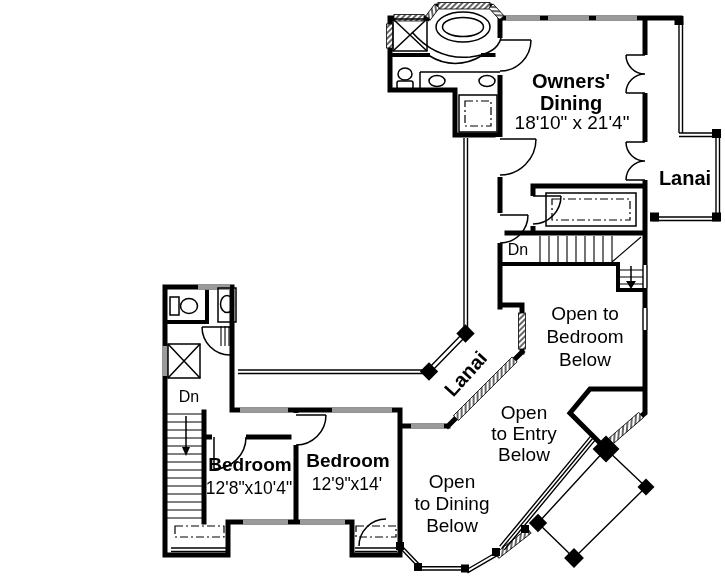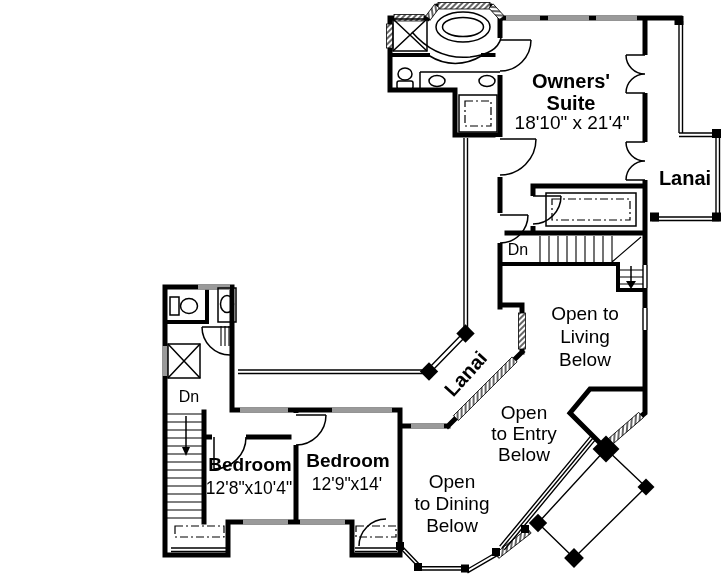--- a/index.html
+++ b/index.html
@@ -195,27 +195,27 @@
     <ellipse class="fix" cx="227" cy="304" rx="6.5" ry="8.5"></ellipse>
     <path class="tread" d="M221,326 V346 M225,326 V346 M229,326 V346 M233,326 V346"></path>
     <rect class="fix" x="168" y="344" width="32" height="34"></rect>
     <path class="fix" d="M168,344 L200,378 M200,344 L168,378"></path>
     <rect class="dd" x="175" y="526" width="49" height="11"></rect>
     <rect class="dd" x="356" y="526" width="40" height="11"></rect>
   </g>
 </svg>
 
 <div class="lbl b" style="left:571px;top:92px;font-size:20px;line-height:22px">Owners'
-Suite</div>
+Dining</div>
 <div class="lbl" style="left:572px;top:123px;font-size:19px">18'10" x 21'4"</div>
 <div class="lbl b" style="left:685px;top:178px;font-size:20px">Lanai</div>
 <div class="lbl b" style="left:466px;top:374px;font-size:20px;transform:translate(-50%,-50%) rotate(-48deg)">Lanai</div>
 <div class="lbl" style="left:518px;top:250px;font-size:16px">Dn</div>
 <div class="lbl" style="left:585px;top:336px;font-size:19px;line-height:23px">Open to
-Living
+Bedroom
 Below</div>
 <div class="lbl" style="left:524px;top:433px;font-size:19px;line-height:21px">Open
 to Entry
 Below</div>
 <div class="lbl" style="left:452px;top:504px;font-size:19px;line-height:22px">Open
 to Dining
 Below</div>
 <div class="lbl" style="left:189px;top:397px;font-size:16px">Dn</div>
 <div class="lbl b" style="left:250px;top:465px;font-size:19px">Bedroom</div>
 <div class="lbl" style="left:249px;top:488px;font-size:17.5px">12'8"x10'4"</div>

